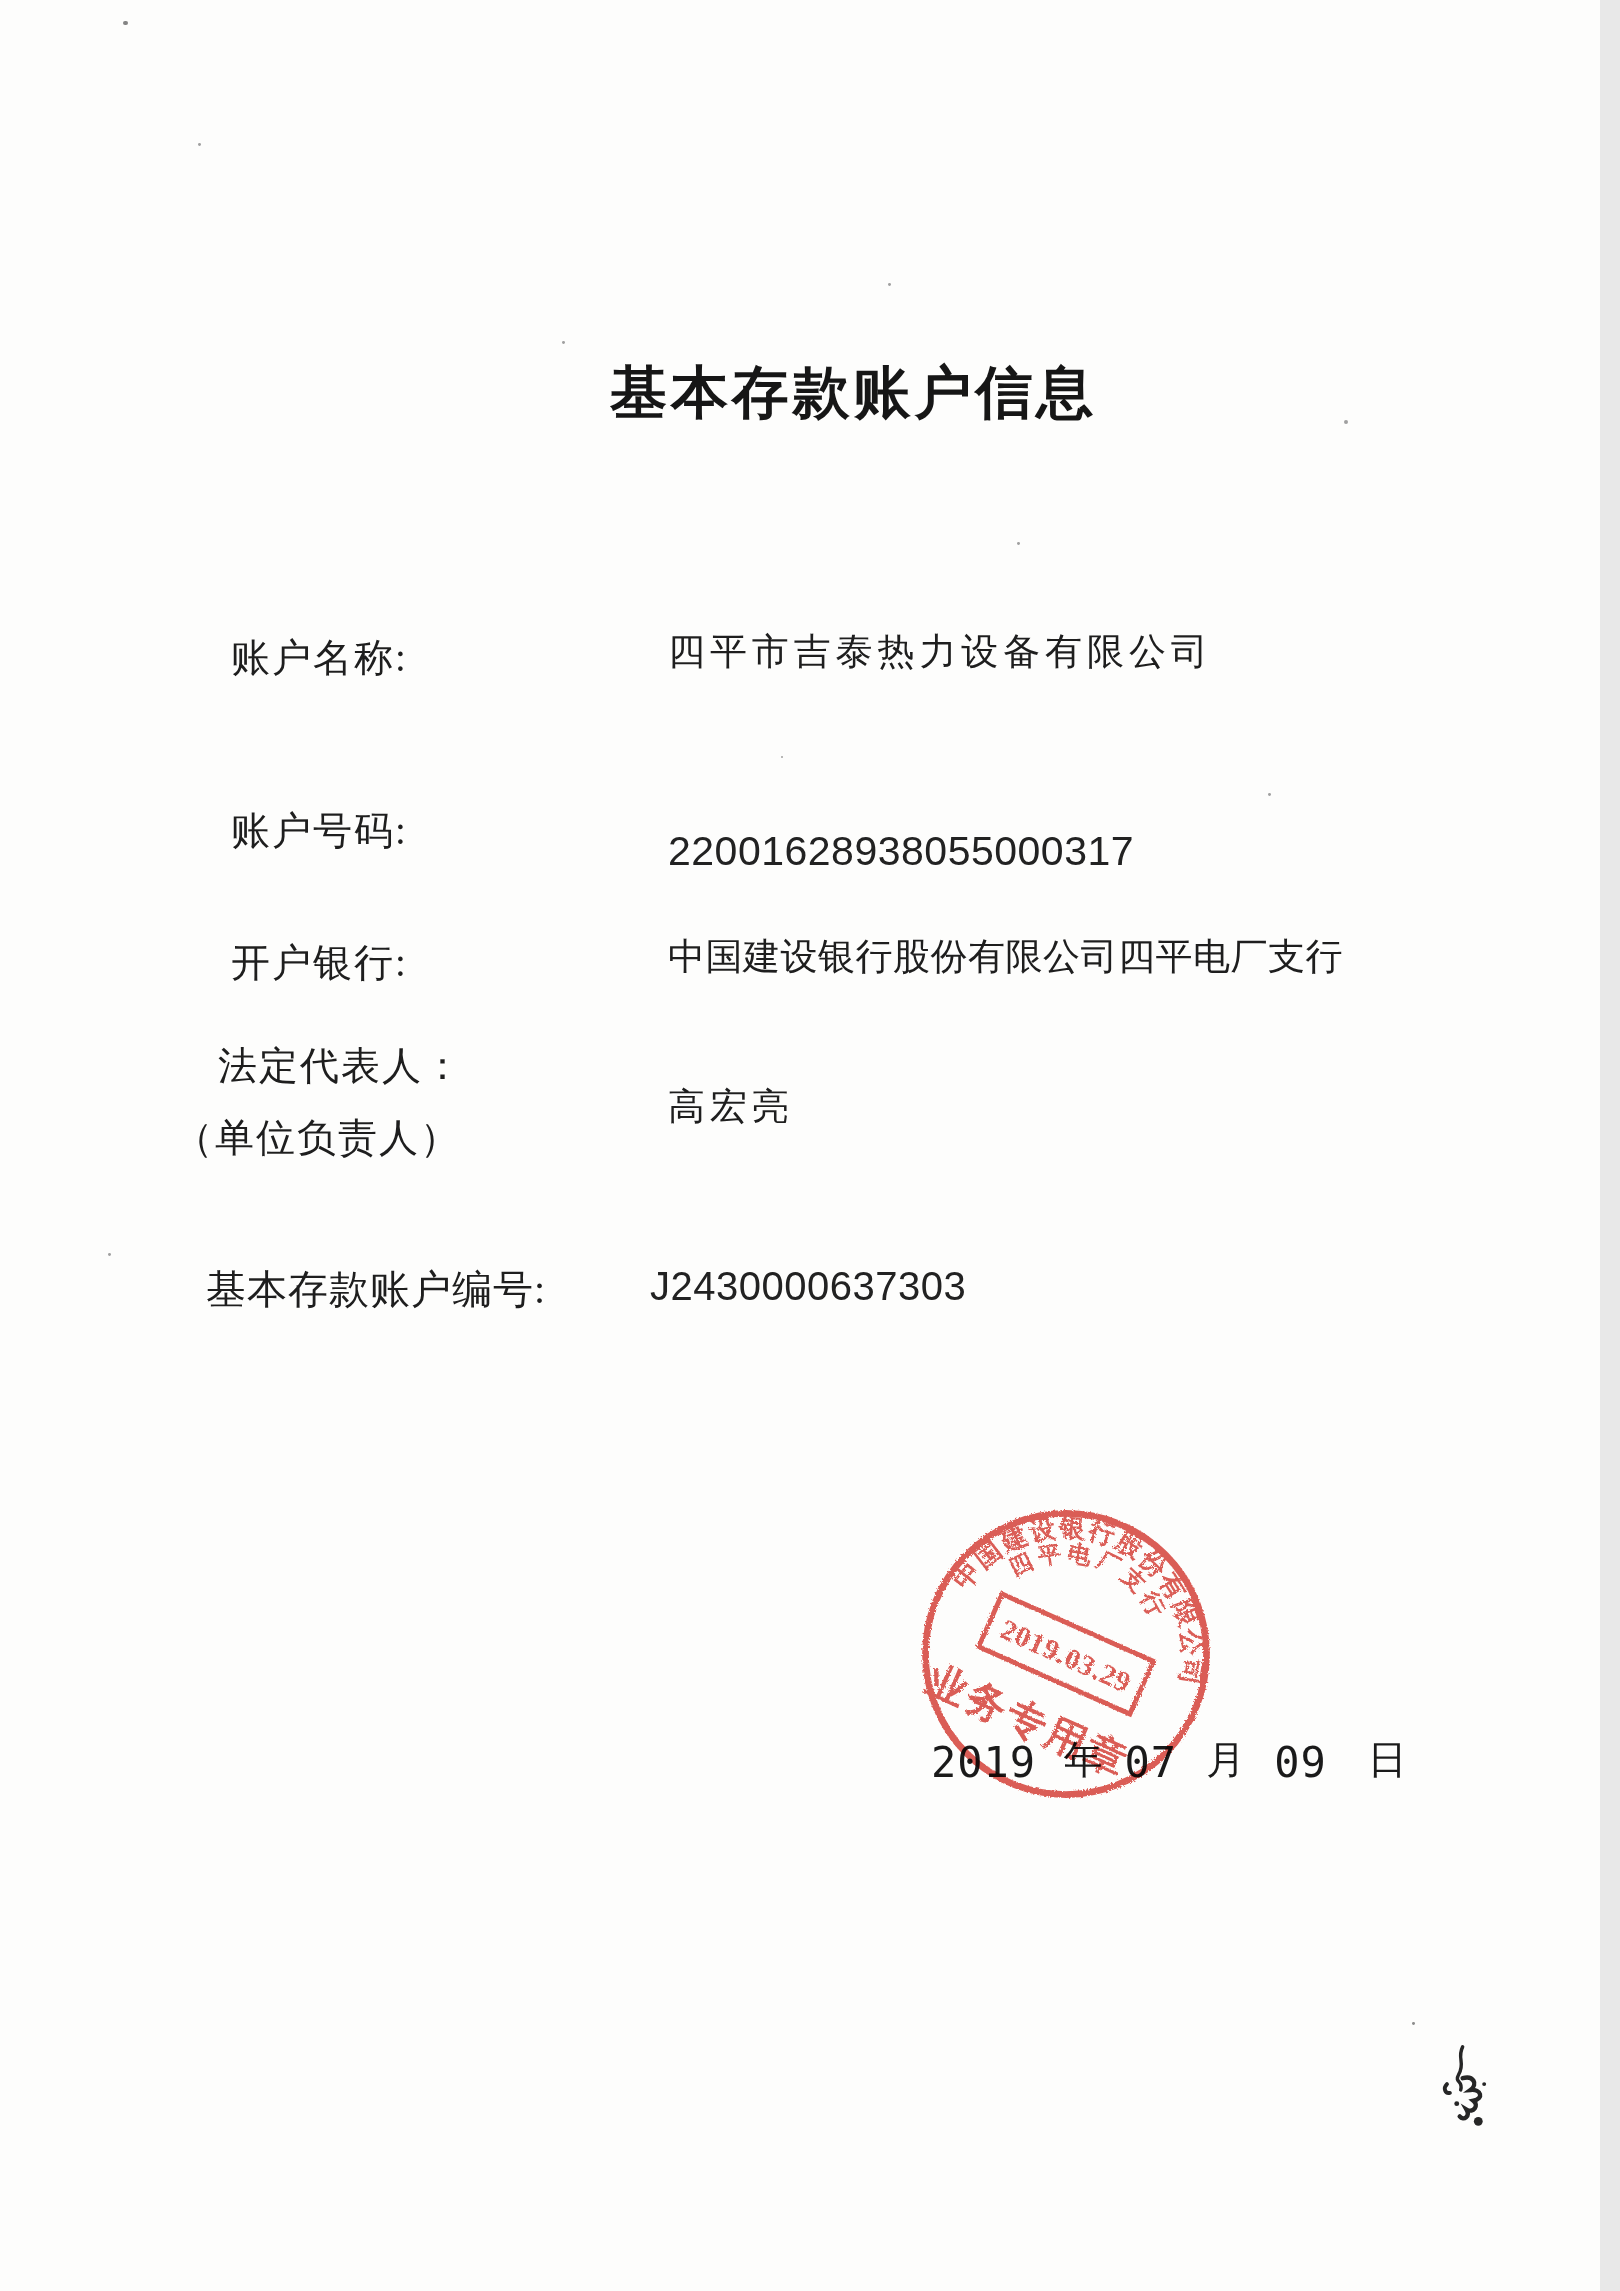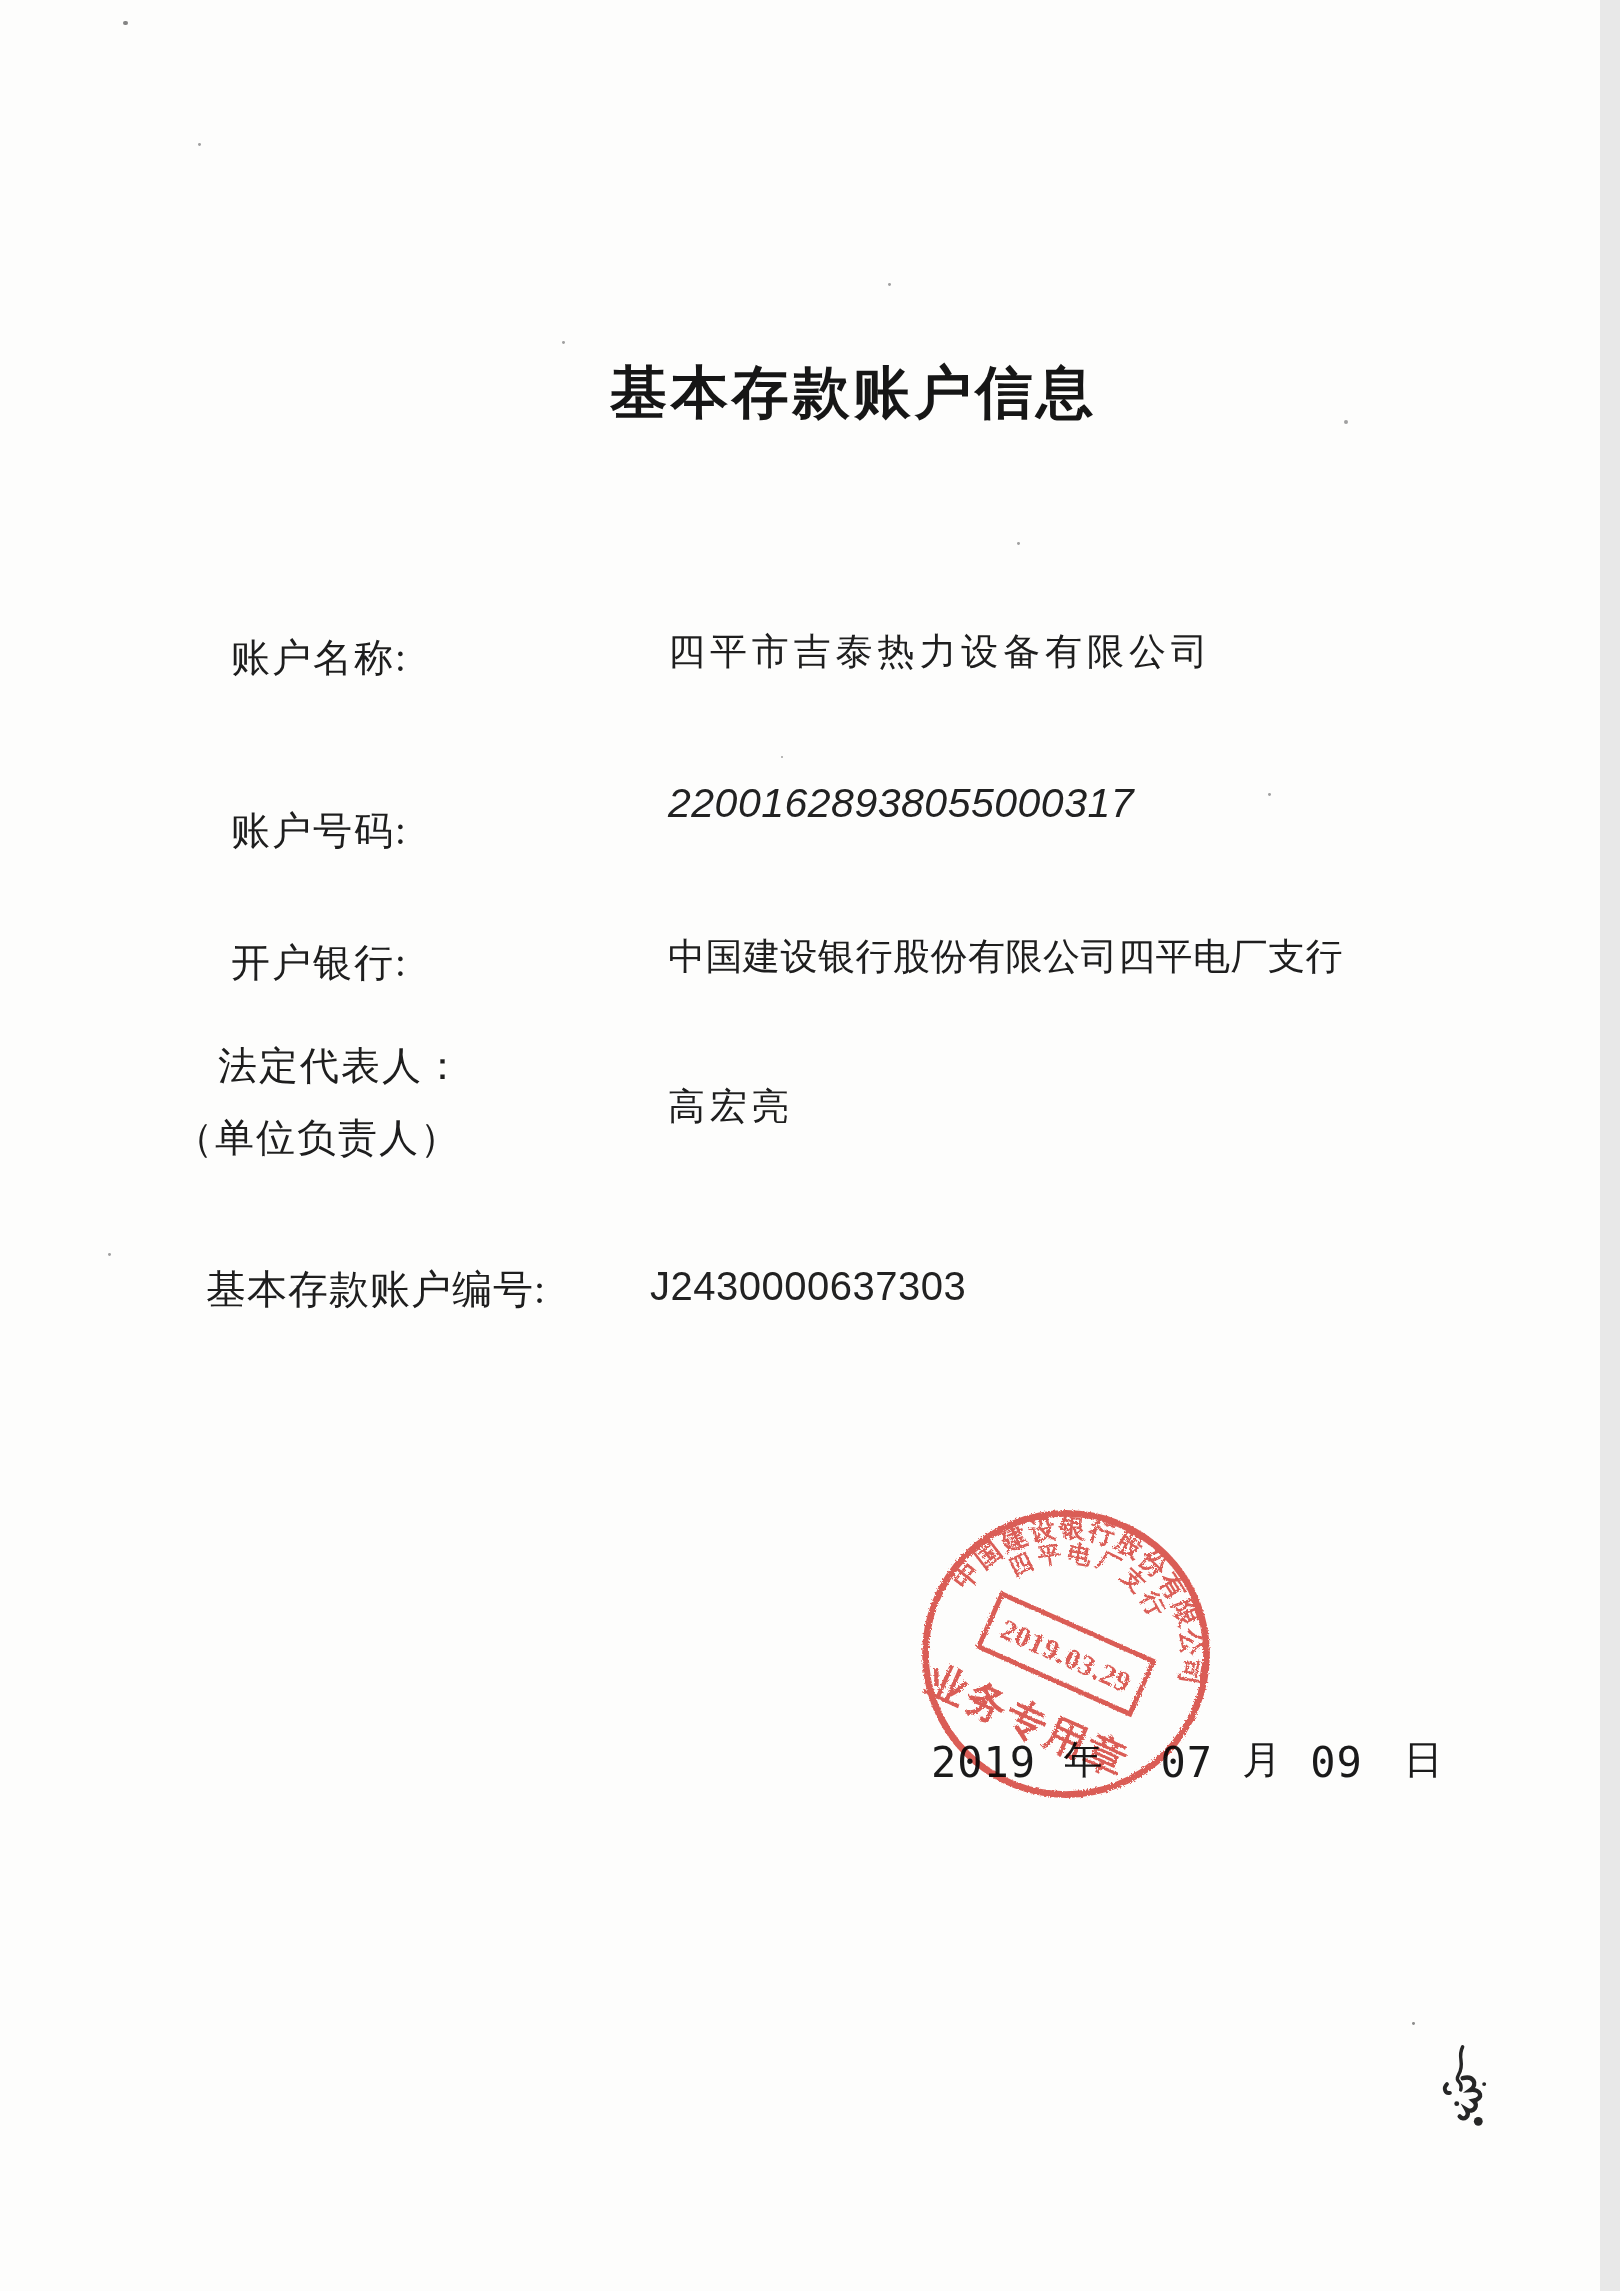--- a/index.html
+++ b/index.html
@@ -57,21 +57,21 @@
     font-weight:500;
     color:#1a1a1a;
     letter-spacing:1px;
   }
   .date-unit{
     font-size:39px;
     font-weight:500;
     color:#1a1a1a;
     margin-top:2px;
   }
-  .g28{margin-left:27.4px;} .g44{margin-left:58px;} .g30{margin-left:29px;} .g42{margin-left:41px;}
+  .g28{margin-left:27.4px;} .g44{margin-left:22px;} .g30{margin-left:29px;} .g42{margin-left:41px;}
   .stamp{
     position:absolute;
     left:912px;top:1500px;
     width:308px;height:308px;
     z-index:2;
     opacity:0.88;
     mix-blend-mode:multiply;
     filter:blur(0.3px);
   }
   .stamp text{font-family:"Liberation Serif","DejaVu Serif",serif;font-weight:600;}
@@ -92,21 +92,21 @@
 <body>
 
 <div class="page">
 
   <h1 class="title">基本存款账户信息</h1>
 
   <div class="lbl" style="left:231px;top:631px;">账户名称:</div>
   <div class="val-cjk" style="left:668px;top:627px;">四平市吉泰热力设备有限公司</div>
 
   <div class="lbl" style="left:231px;top:804px;">账户号码:</div>
-  <div class="val-num" style="left:668px;top:780px;font-style:italic;">22001628938055000317</div>
+  <div class="val-num" style="left:668px;top:828px;">22001628938055000317</div>
 
   <div class="lbl" style="left:231px;top:936px;">开户银行:</div>
   <div class="val-cjk tight" style="left:668px;top:932px;">中国建设银行股份有限公司四平电厂支行</div>
 
   <div class="lbl" style="left:218px;top:1039px;">法定代表人：</div>
   <div class="lbl" style="left:174px;top:1111px;">（单位负责人）</div>
   <div class="val-cjk" style="left:668px;top:1082px;text-align:center;">高宏亮</div>
 
   <div class="lbl" style="left:206px;top:1262px;font-size:40px;letter-spacing:1px;">基本存款账户编号:</div>
   <div class="val-num" style="left:650px;top:1264px;font-size:40px;">J2430000637303</div>

